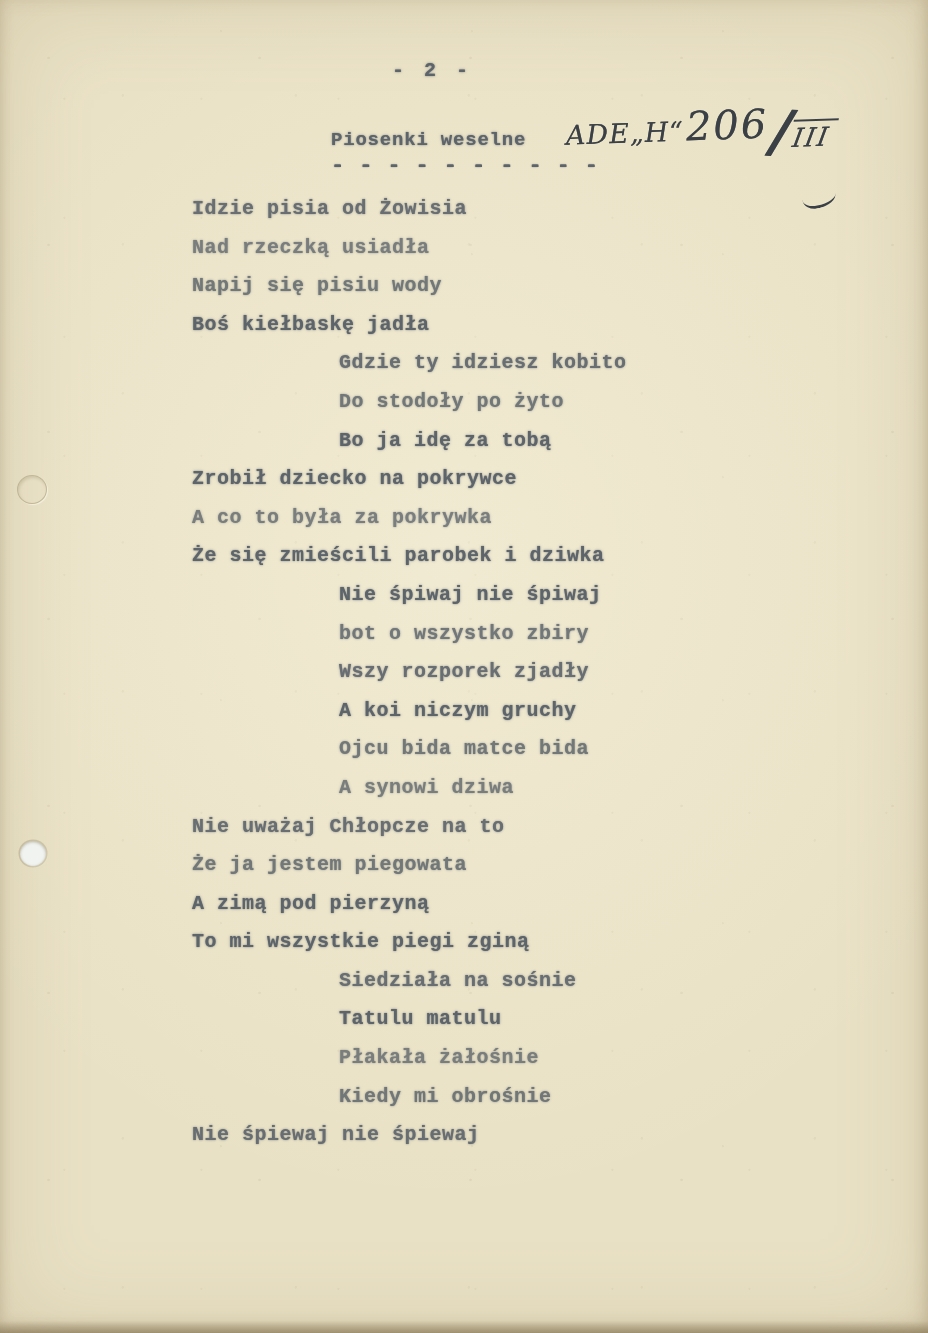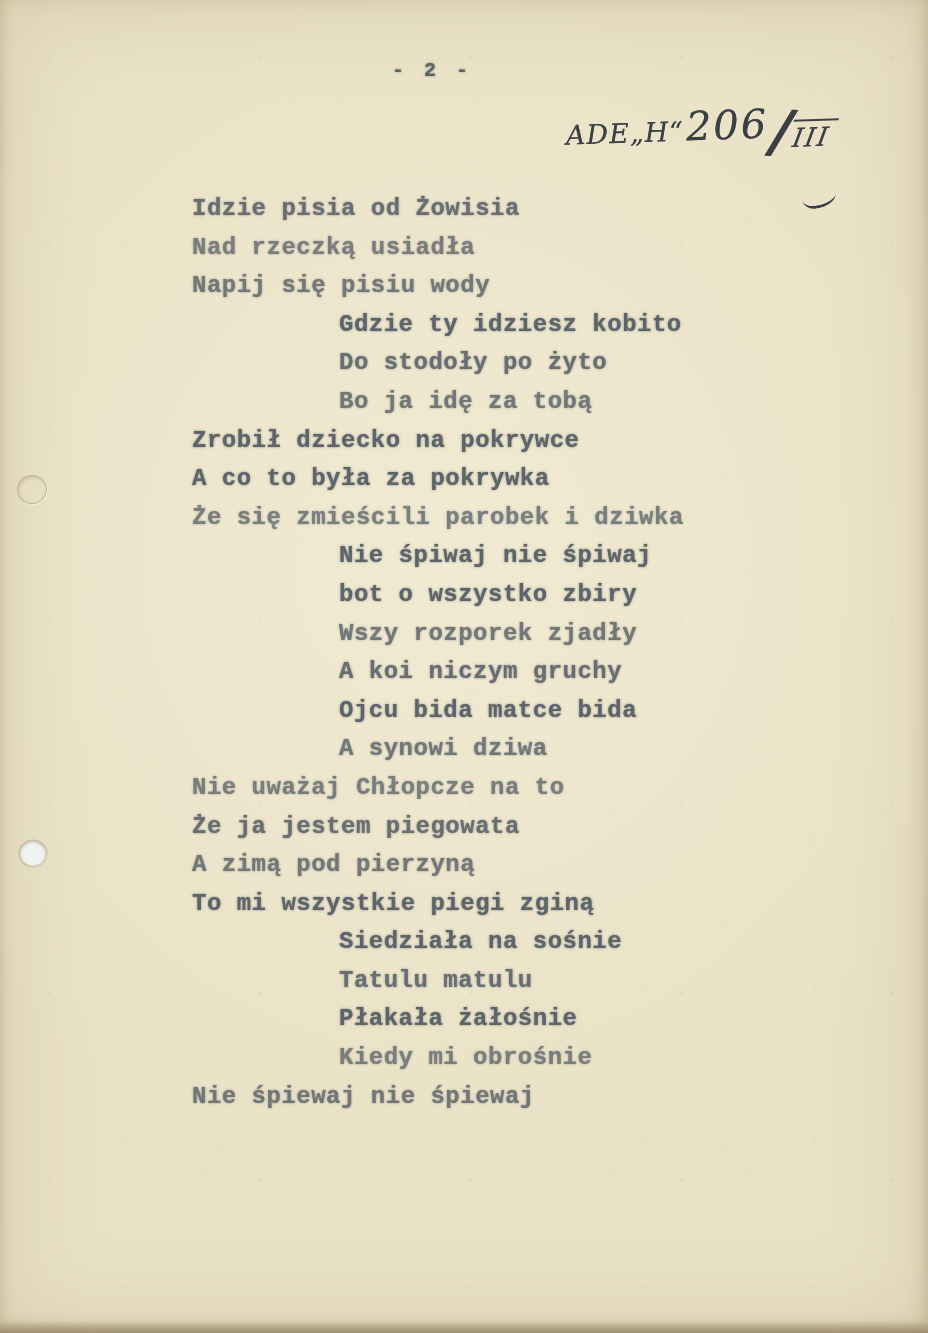--- a/index.html
+++ b/index.html
@@ -105,21 +105,21 @@
   
   .poem {
     position: absolute;
     left: 192px;
     top: 190px;
     width: 640px;
   }
   .poem-line {
     height: 38.6px;
     line-height: 38.6px;
-    font-size: 24px;
+    font-size: 20px;
     letter-spacing: 0.5px;
     white-space: nowrap;
   }
   .poem-line.indent { padding-left: 147px; }
   .poem-line:nth-child(3n)   { opacity: 0.85; }
   .poem-line:nth-child(4n+1) { opacity: 0.92; }
   .poem-line:nth-child(7n+2) { opacity: 0.80; }
 
   
   .hole-embossed {
@@ -143,30 +143,35 @@
     box-shadow: inset 0 1px 3px rgba(105,92,60,0.40), 0 0 0 1.5px rgba(140,126,92,0.30), 1px 1px 2px rgba(255,253,240,0.5);
   }
 </style>
 </head>
 <body>
 
 <div class="page">
 
   <div class="page-number ink">- 2 -</div>
 
+  <div class="title-block">
+    <div class="title ink">Piosenki weselne</div>
+    <div class="title-underline ink">- - - - - - - - - -</div>
+  </div>
 
   <div class="annotation">
     <span class="hw-prefix">ADE„H“</span><span class="hw-number">206</span><span class="hw-slash">/</span><span class="hw-roman">III</span>
     <span class="hw-swoosh"></span>
   </div>
 
   <div class="poem">
       <div class="poem-line ink">Idzie pisia od Żowisia</div>
       <div class="poem-line ink">Nad rzeczką usiadła</div>
       <div class="poem-line ink">Napij się pisiu wody</div>
+      <div class="poem-line ink">Boś kiełbaskę jadła</div>
       <div class="poem-line ink indent">Gdzie ty idziesz kobito</div>
       <div class="poem-line ink indent">Do stodoły po żyto</div>
       <div class="poem-line ink indent">Bo ja idę za tobą</div>
       <div class="poem-line ink">Zrobił dziecko na pokrywce</div>
       <div class="poem-line ink">A co to była za pokrywka</div>
       <div class="poem-line ink">Że się zmieścili parobek i dziwka</div>
       <div class="poem-line ink indent">Nie śpiwaj nie śpiwaj</div>
       <div class="poem-line ink indent">bot o wszystko zbiry</div>
       <div class="poem-line ink indent">Wszy rozporek zjadły</div>
       <div class="poem-line ink indent">A koi niczym gruchy</div>

